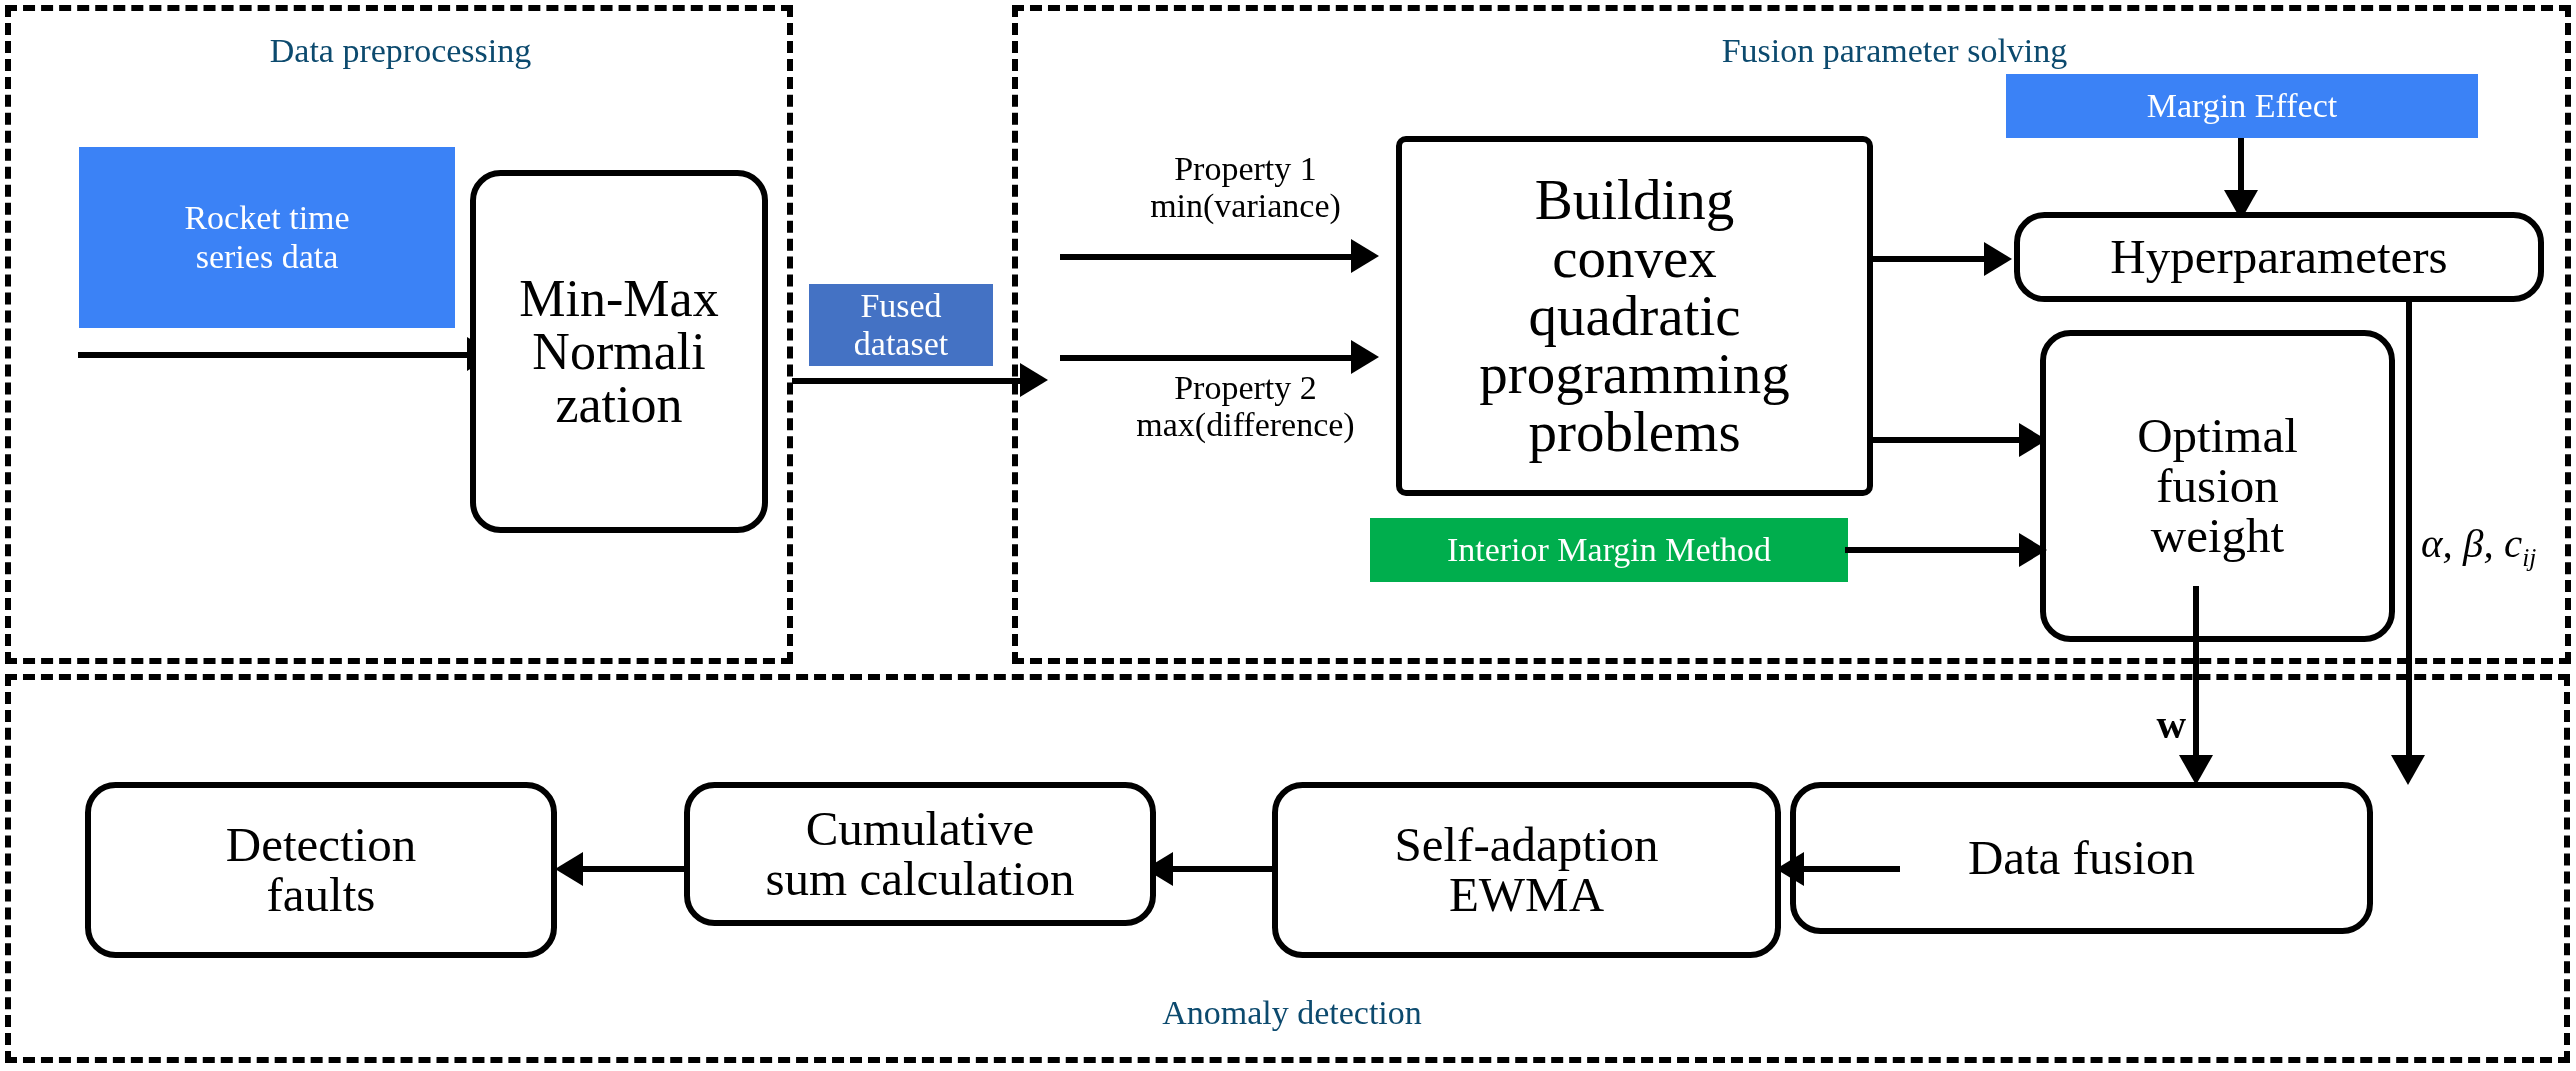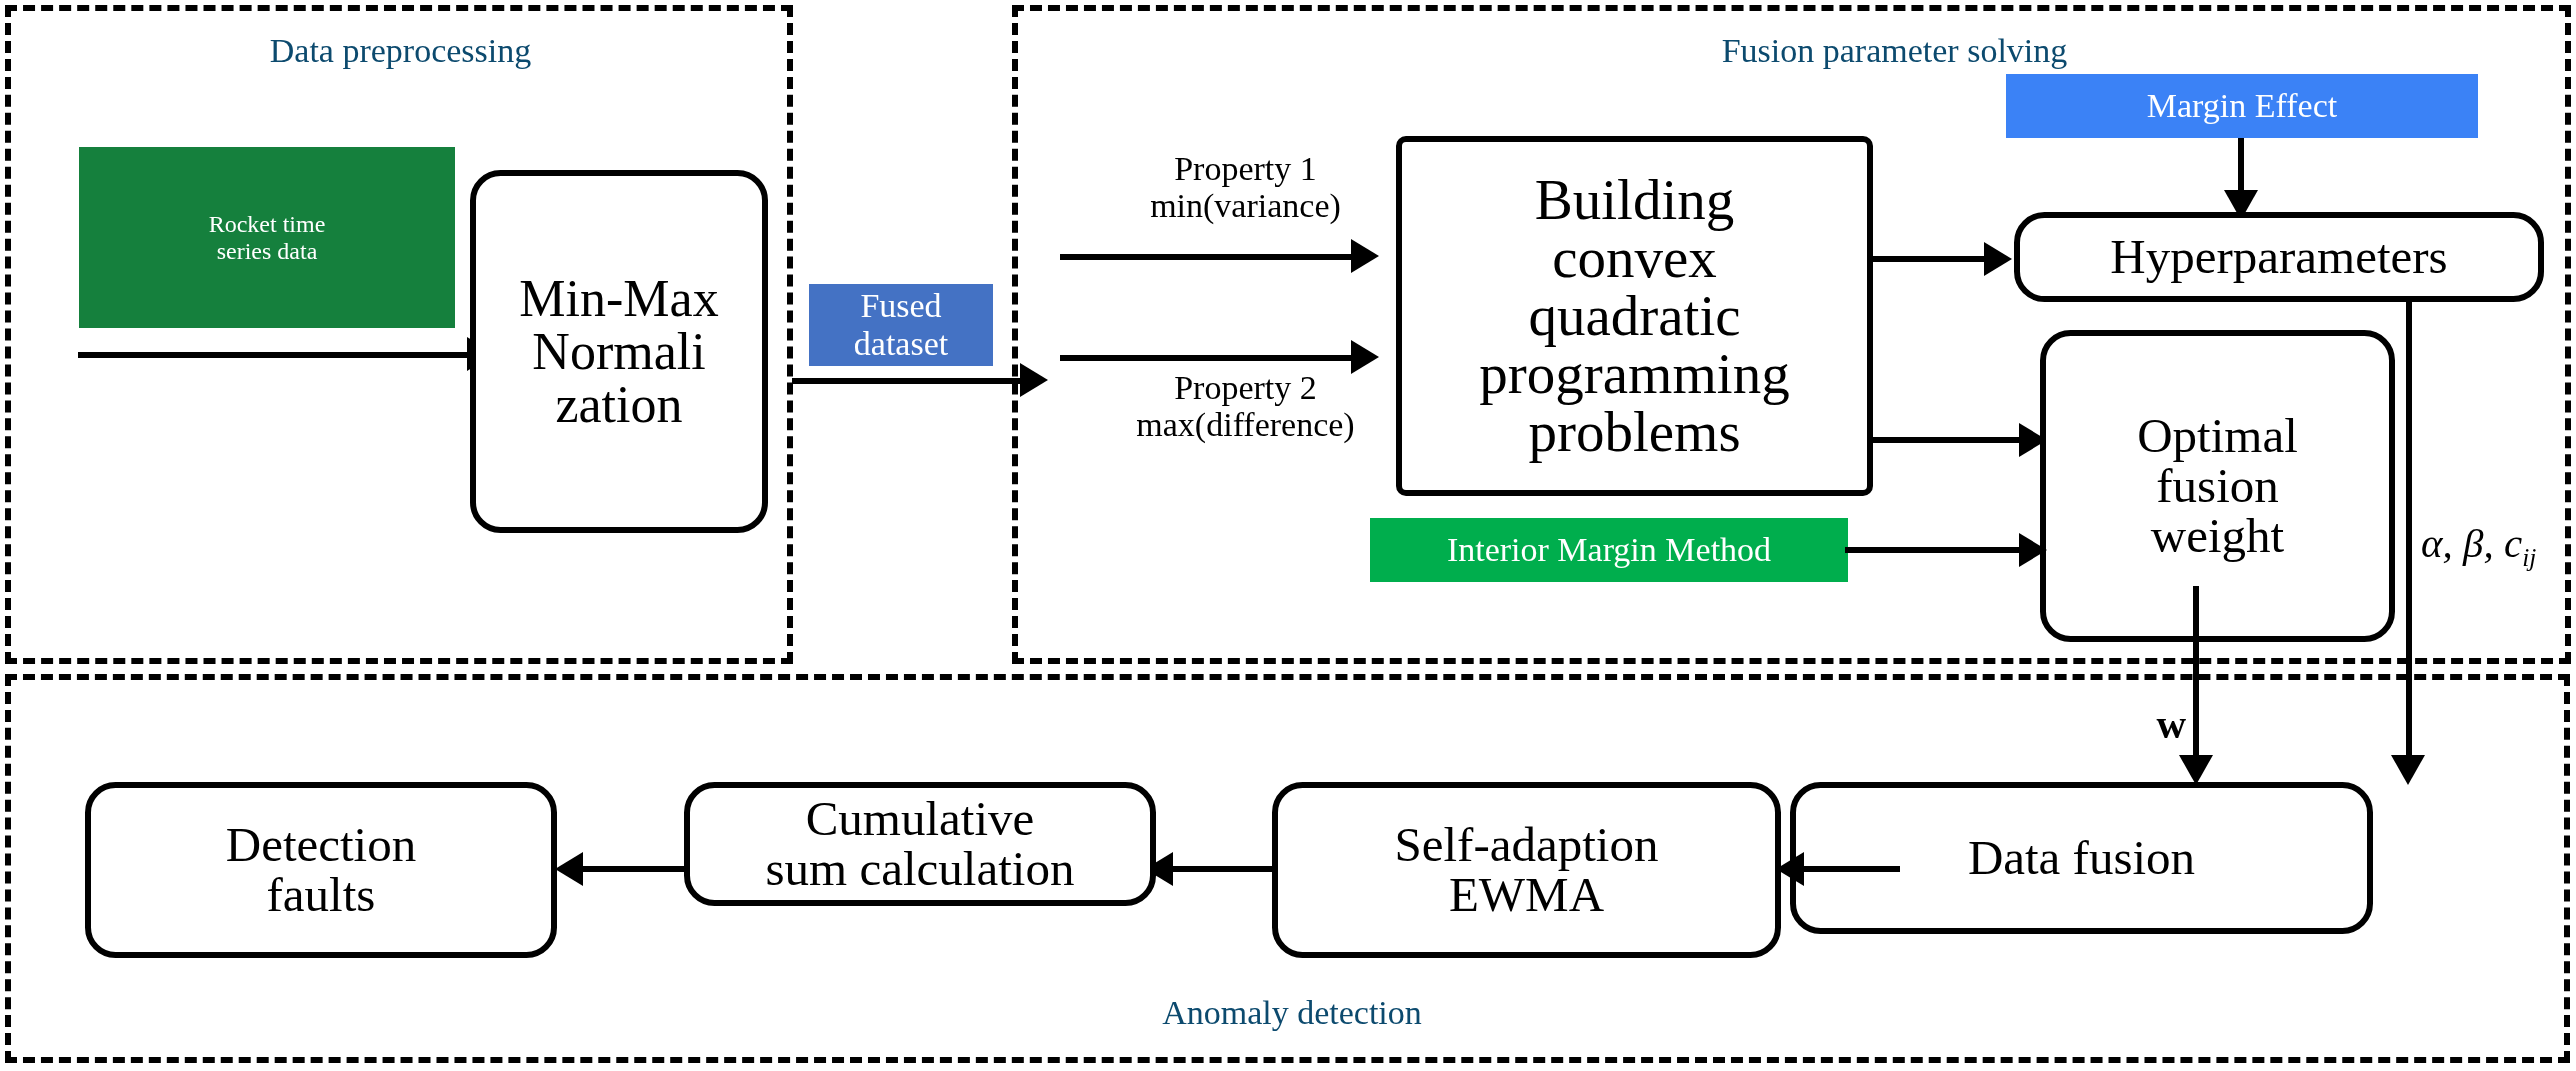--- a/index.html
+++ b/index.html
@@ -97,21 +97,21 @@
 
   <div class="dashgroup" style="left:5.3px; top:5.3px; width:788px; height:659px;"></div>
   <div class="grouplabel" style="left:152px; top:32px; width:497px;">Data preprocessing</div>
 
   <div class="dashgroup" style="left:1012px; top:5.3px; width:1559px; height:659px;"></div>
   <div class="grouplabel" style="left:1537px; top:32px; width:715px;">Fusion parameter solving</div>
 
   <div class="dashgroup" style="left:5.3px; top:674px; width:2565px; height:389px;"></div>
   <div class="grouplabel" style="left:954px; top:994px; width:676px;">Anomaly detection</div>
 
-  <div class="fbox" style="left:79px; top:147px; width:376px; height:181px; background:#15803d; font-size:24px;">
+  <div class="fbox" style="left:79px; top:147px; width:376px; height:181px; background:#3b82f6; font-size:34px;">
     <span style="white-space: pre-line;">Rocket  time
 series data</span>
   </div>
 
   <div class="hline" style="left:78px; top:352px; width:394px;"></div>
   <div class="arrowR" style="left:467px; top:337px;"></div>
 
   <div class="rbox" style="left:470px; top:170px; width:298px; height:363px; font-size:52px;">
     <span style="white-space: pre-line;">Min-Max
 Normali
@@ -194,21 +194,21 @@
   <div class="arrowL" style="left:1776px; top:852px;"></div>
 
   <div class="rbox" style="left:1272px; top:782px; width:509px; height:176px; font-size:49px;">
     <span style="white-space: pre-line;">Self-adaption
 EWMA</span>
   </div>
 
   <div class="hline" style="left:1172px; top:866px; width:103px;"></div>
   <div class="arrowL" style="left:1145px; top:852px;"></div>
 
-  <div class="rbox" style="left:684px; top:782px; width:472px; height:124px; font-size:49px;">
+  <div class="rbox" style="left:684px; top:782px; width:472px; height:144px; font-size:49px;">
     <span style="white-space: pre-line;">Cumulative
 sum calculation</span>
   </div>
 
   <div class="hline" style="left:583px; top:866px; width:105px;"></div>
   <div class="arrowL" style="left:555px; top:852px;"></div>
 
   <div class="rbox" style="left:85px; top:782px; width:472px; height:176px; font-size:49px;">
     <span style="white-space: pre-line;">Detection
 faults</span>

